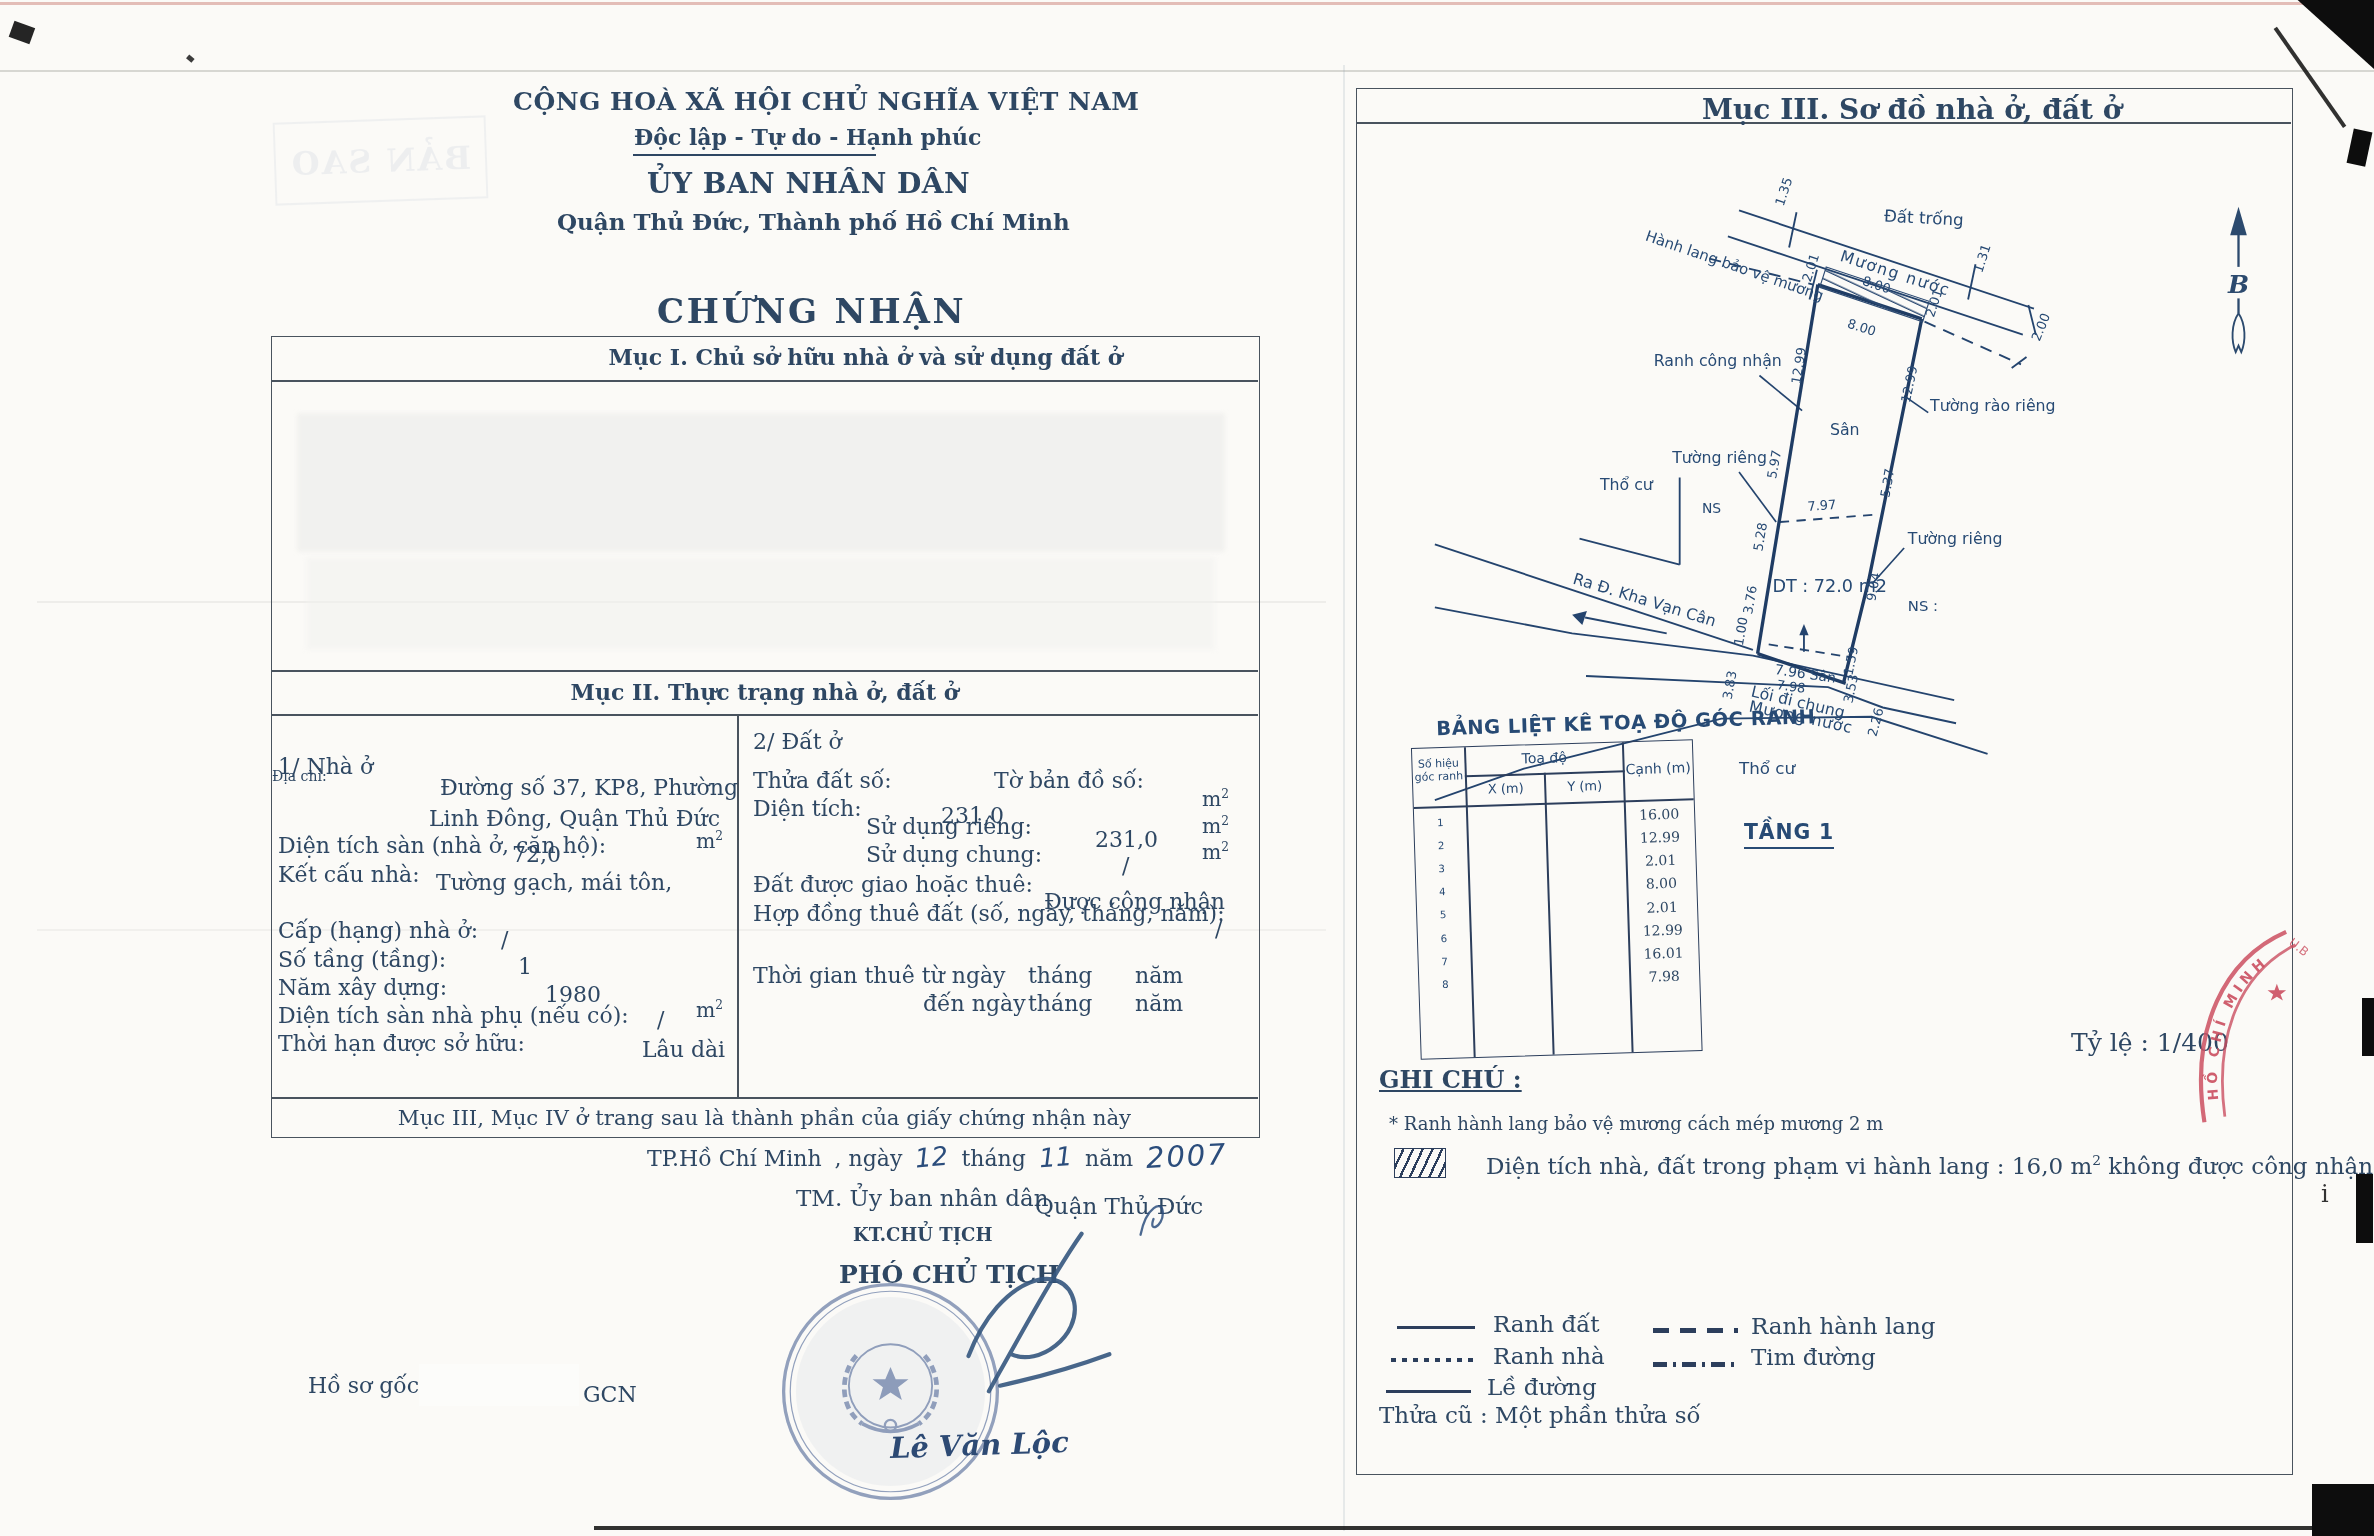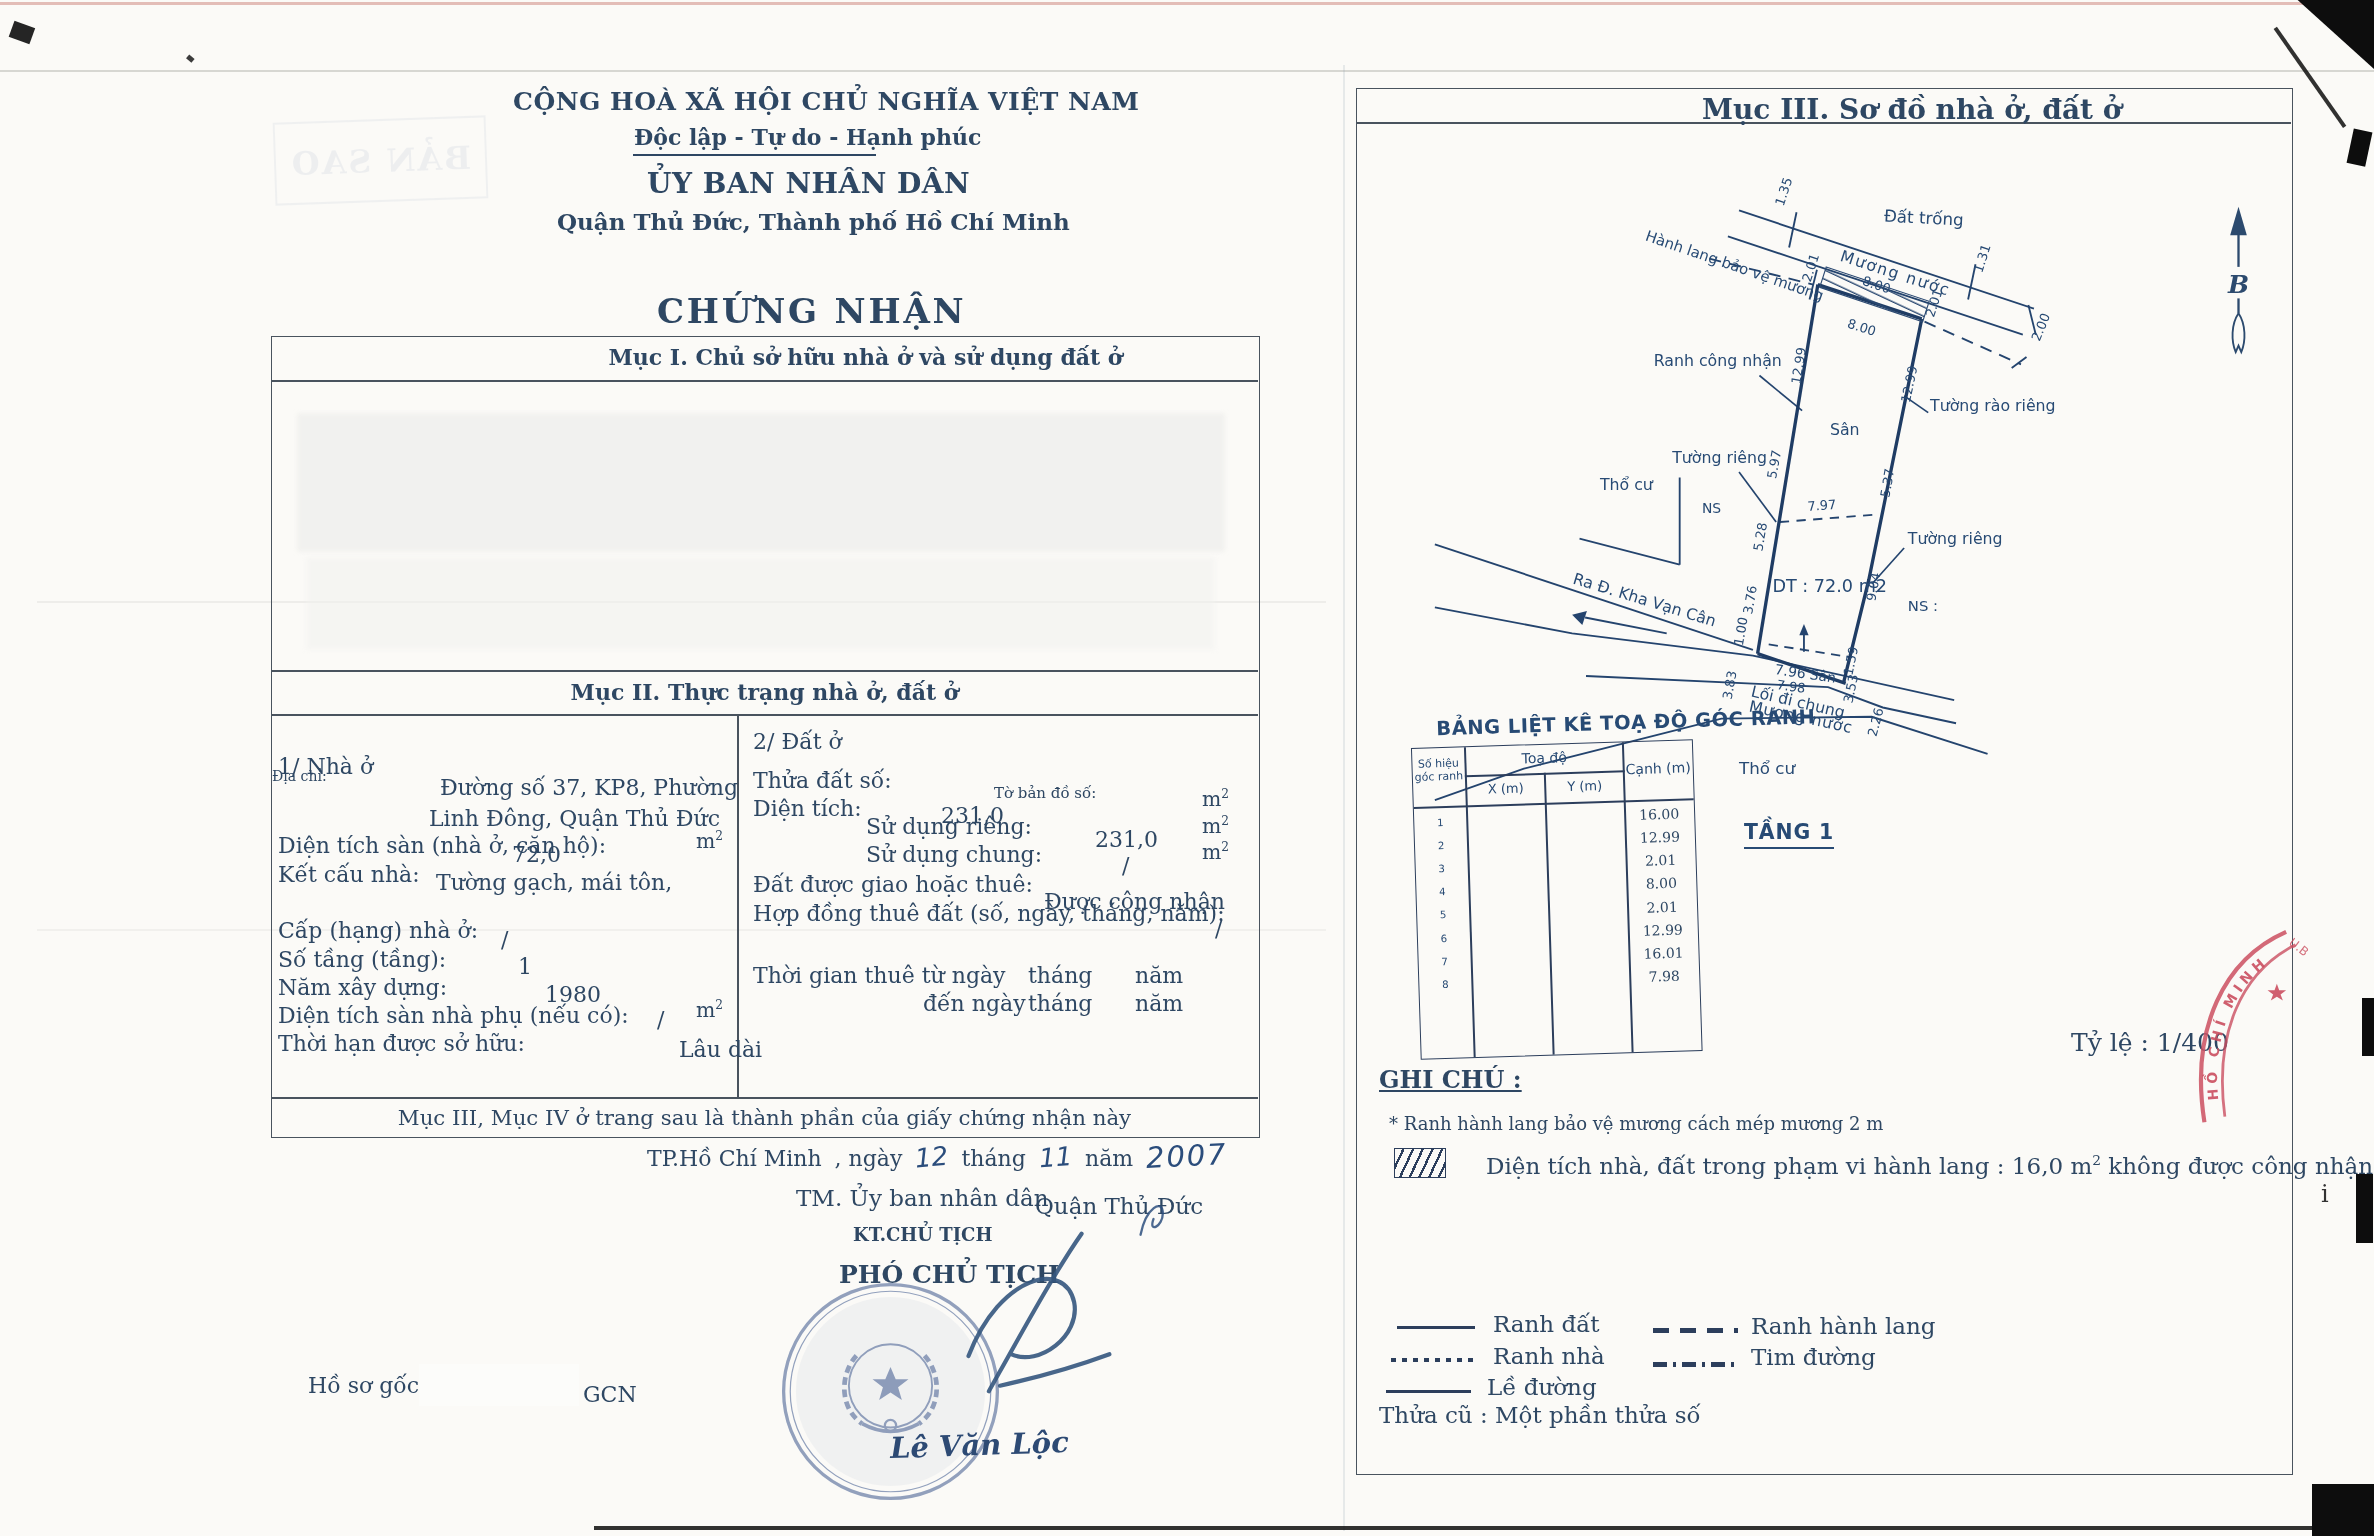--- a/index.html
+++ b/index.html
@@ -68,25 +68,25 @@
 <div class="ab serif" style="left:278px;top:918px;font-size:22px;">Cấp (hạng) nhà ở:</div>
 <div class="ab serif" style="left:501px;top:927px;font-size:22px;">/</div>
 <div class="ab serif" style="left:278px;top:947px;font-size:22px;">Số tầng (tầng):</div>
 <div class="ab serif" style="left:518px;top:954px;font-size:22px;">1</div>
 <div class="ab serif" style="left:278px;top:975px;font-size:22px;">Năm xây dựng:</div>
 <div class="ab serif" style="left:545px;top:982px;font-size:22px;">1980</div>
 <div class="ab serif" style="left:278px;top:1003px;font-size:22px;">Diện tích sàn nhà phụ (nếu có):</div>
 <div class="ab serif" style="left:657px;top:1007px;font-size:22px;">/</div>
 <div class="ab serif" style="left:696px;top:998px;font-size:20.4px;"><span>m</span><span class="sup">2</span></div>
 <div class="ab serif" style="left:278px;top:1031px;font-size:22px;">Thời hạn được sở hữu:</div>
-<div class="ab serif" style="left:642px;top:1037px;font-size:22px;margin-left:37px;">Lâu dài</div>
+<div class="ab serif" style="left:642px;top:1037px;font-size:22px;">Lâu dài</div>
 
 <div class="ab serif" style="left:753px;top:729px;font-size:22px;">2/ Đất ở</div>
 <div class="ab serif" style="left:753px;top:768px;font-size:22px;">Thửa đất số:</div>
-<div class="ab serif" style="left:994px;top:768px;font-size:15px;margin-top:16px;">Tờ bản đồ số:</div>
+<div class="ab serif" style="left:994px;top:768px;font-size:22px;">Tờ bản đồ số:</div>
 <div class="ab serif" style="left:753px;top:796px;font-size:22px;">Diện tích:</div>
 <div class="ab serif" style="left:941px;top:803px;font-size:22px;">231,0</div>
 <div class="ab serif" style="left:1202px;top:787px;font-size:20.4px;"><span>m</span><span class="sup">2</span></div>
 <div class="ab serif" style="left:866px;top:814px;font-size:22px;">Sử dụng riêng:</div>
 <div class="ab serif" style="left:1095px;top:827px;font-size:22px;">231,0</div>
 <div class="ab serif" style="left:1202px;top:814px;font-size:20.4px;"><span>m</span><span class="sup">2</span></div>
 <div class="ab serif" style="left:866px;top:842px;font-size:22px;">Sử dụng chung:</div>
 <div class="ab serif" style="left:1122px;top:853px;font-size:22px;">/</div>
 <div class="ab serif" style="left:1202px;top:840px;font-size:20.4px;"><span>m</span><span class="sup">2</span></div>
 <div class="ab serif" style="left:753px;top:872px;font-size:22px;">Đất được giao hoặc thuê:</div>

